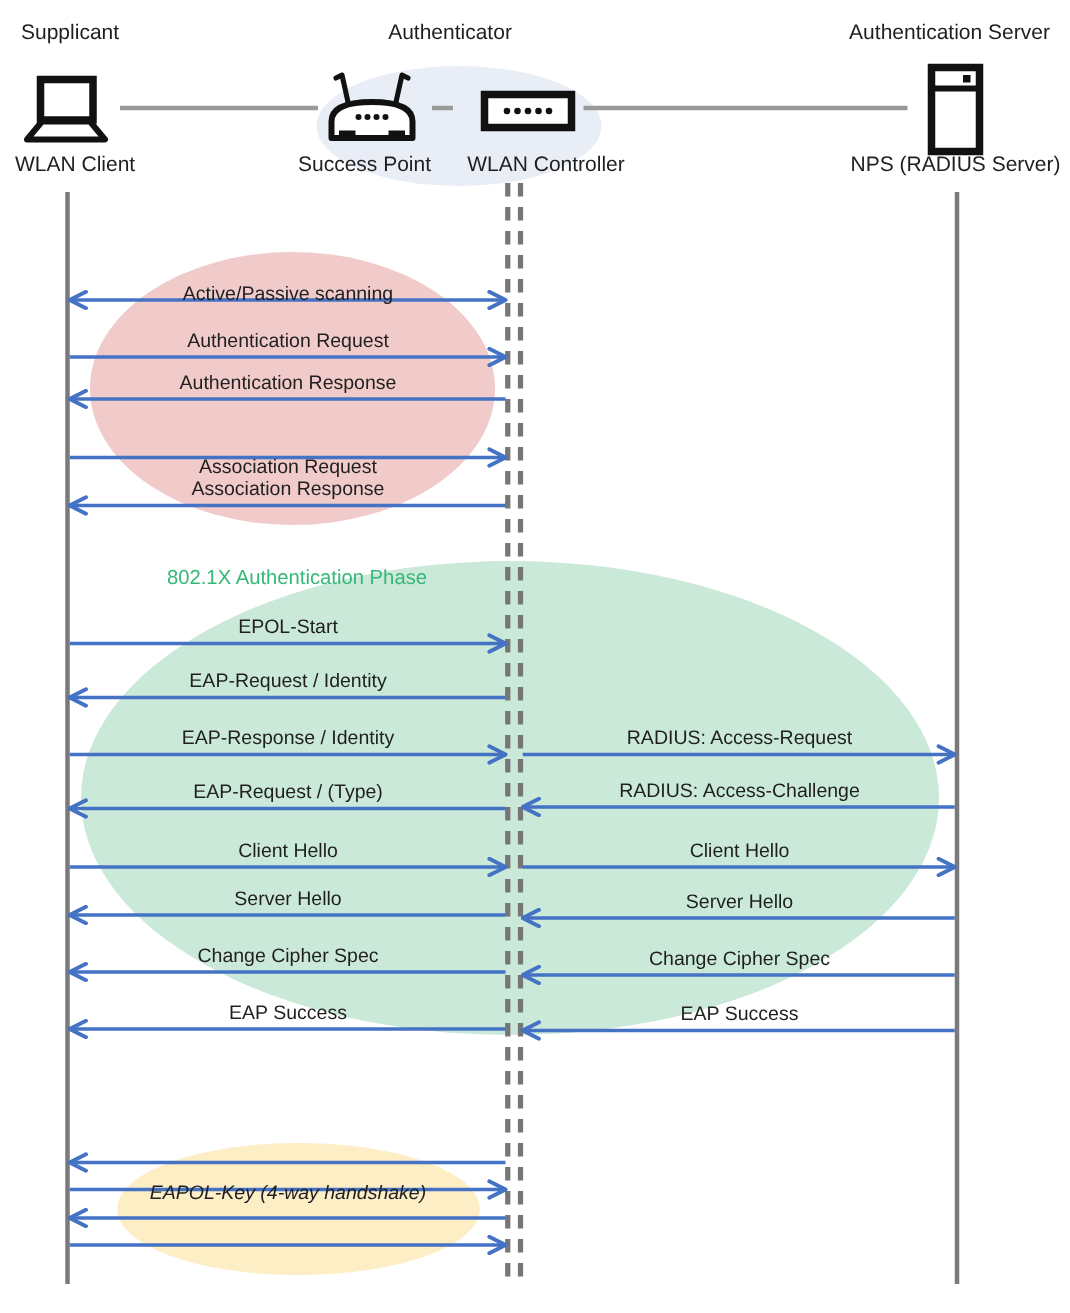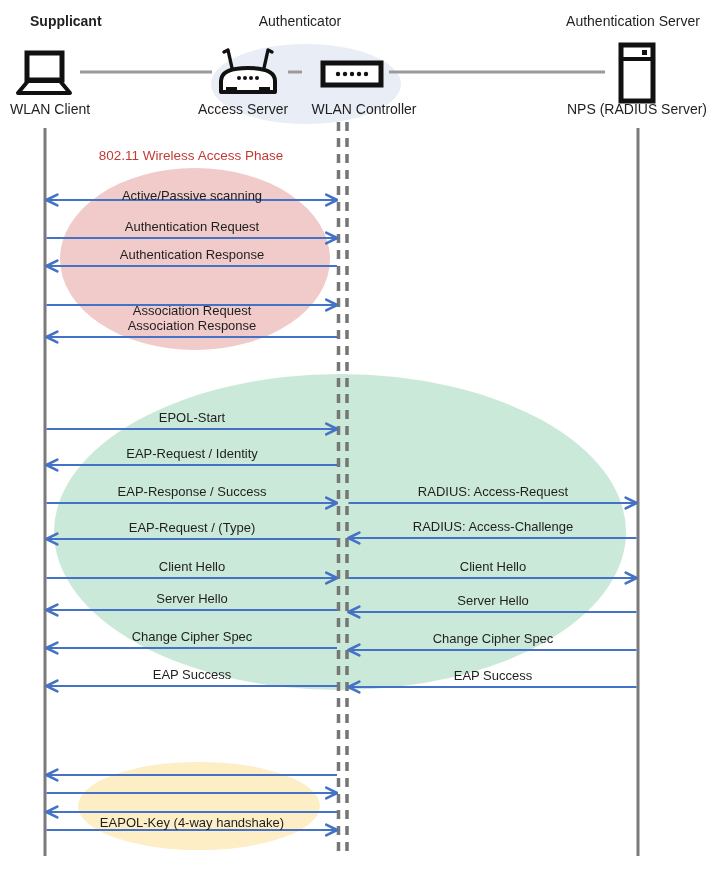--- a/index.html
+++ b/index.html
@@ -70,21 +70,21 @@
         <line x1="636.5" y1="650" x2="349.5" y2="650" stroke="#4472C4" stroke-width="2.2" marker-end="url(#mHead)"></line>
         <line x1="337" y1="686" x2="47.5" y2="686" stroke="#4472C4" stroke-width="2.2" marker-end="url(#mHead)"></line>
         <line x1="636.5" y1="687" x2="349.5" y2="687" stroke="#4472C4" stroke-width="2.2" marker-end="url(#mHead)"></line>
         <line x1="337" y1="775" x2="47.5" y2="775" stroke="#4472C4" stroke-width="2.2" marker-end="url(#mHead)"></line>
         <line x1="46.5" y1="793" x2="336" y2="793" stroke="#4472C4" stroke-width="2.2" marker-end="url(#mHead)"></line>
         <line x1="337" y1="812" x2="47.5" y2="812" stroke="#4472C4" stroke-width="2.2" marker-end="url(#mHead)"></line>
         <line x1="46.5" y1="830" x2="336" y2="830" stroke="#4472C4" stroke-width="2.2" marker-end="url(#mHead)"></line>
       </g>
   </svg>
 
-  <div class="role" style="left:30px;font-weight:bold;">Supplicant</div>
+  <div class="role" style="left:14px;">Supplicant</div>
   <div class="role ctr" style="left:300px;">Authenticator</div>
   <div class="role ctr" style="left:633px;">Authentication Server</div>
 
   <span class="icon-wrap" style="left:12px;top:50px;">
     <svg width="64" height="48" viewBox="0 0 64 48">
       <rect x="15" y="3" width="35" height="27" fill="#ffffff" stroke="#111111" stroke-width="5"></rect>
       <path d="M6 43 L16 31 L48 31 L58 43 Z" fill="#ffffff" stroke="#111111" stroke-width="4" stroke-linejoin="round"></path>
     </svg>
   </span>
   <span class="icon-wrap" style="left:216px;top:46px;">
@@ -112,40 +112,40 @@
   </span>
   <span class="icon-wrap" style="left:618px;top:42px;">
     <svg width="38" height="62" viewBox="0 0 38 62">
       <rect x="3" y="3" width="32" height="56" fill="#ffffff" stroke="#111111" stroke-width="5"></rect>
       <line x1="4" y1="17" x2="34" y2="17" stroke="#111111" stroke-width="4"></line>
       <rect x="24" y="8" width="5" height="5" fill="#111111"></rect>
     </svg>
   </span>
 
   <div class="dev" style="left:10px;">WLAN Client</div>
-  <div class="dev ctr" style="left:243px;">Access Server</div>
+  <div class="dev ctr" style="left:243px;">Success Point</div>
   <div class="dev ctr" style="left:364px;">WLAN Controller</div>
   <div class="dev ctr" style="left:637px;">NPS (RADIUS Server)</div>
 
   <div id="label-layer">
       <div class="msg-label" style="left: 192px; top: 188px;">Active/Passive scanning</div>
       <div class="msg-label" style="left: 192px; top: 219px;">Authentication Request</div>
       <div class="msg-label" style="left: 192px; top: 247px;">Authentication Response</div>
       <div class="msg-label" style="left: 192px; top: 286px; margin-top: 17px;">Association Request</div>
       <div class="msg-label" style="left: 192px; top: 318px;">Association Response</div>
       <div class="msg-label" style="left: 192px; top: 410px;">EPOL-Start</div>
       <div class="msg-label" style="left: 192px; top: 446px;">EAP-Request / Identity</div>
-      <div class="msg-label" style="left: 192px; top: 484px;">EAP-Response / Success</div>
+      <div class="msg-label" style="left: 192px; top: 484px;">EAP-Response / Identity</div>
       <div class="msg-label" style="left: 493px; top: 484px;">RADIUS: Access-Request</div>
       <div class="msg-label" style="left: 192px; top: 520px;">EAP-Request / (Type)</div>
       <div class="msg-label" style="left: 493px; top: 519px;">RADIUS: Access-Challenge</div>
       <div class="msg-label" style="left: 192px; top: 559px;">Client Hello</div>
       <div class="msg-label" style="left: 493px; top: 559px;">Client Hello</div>
       <div class="msg-label" style="left: 192px; top: 591px;">Server Hello</div>
       <div class="msg-label" style="left: 493px; top: 593px;">Server Hello</div>
       <div class="msg-label" style="left: 192px; top: 629px;">Change Cipher Spec</div>
       <div class="msg-label" style="left: 493px; top: 631px;">Change Cipher Spec</div>
       <div class="msg-label" style="left: 192px; top: 667px;">EAP Success</div>
       <div class="msg-label" style="left: 493px; top: 668px;">EAP Success</div>
-      <div class="msg-label" style="left: 192px; top: 815px;">EAPOL-Key (4-way handshake)</div>
-      <div class="phase-title" style="left: 191px; top: 146px; color: rgb(193, 59, 51);">802.11 Wireless Access Phase</div>
+      <div class="msg-label" style="left: 192px; top: 787px; font-style: italic;">EAPOL-Key (4-way handshake)</div>
+      <div class="phase-title" style="left: 198px; top: 375px; color: rgb(53, 184, 120);">802.1X Authentication Phase</div>
     </div>
 </div>
 
 </body></html>

